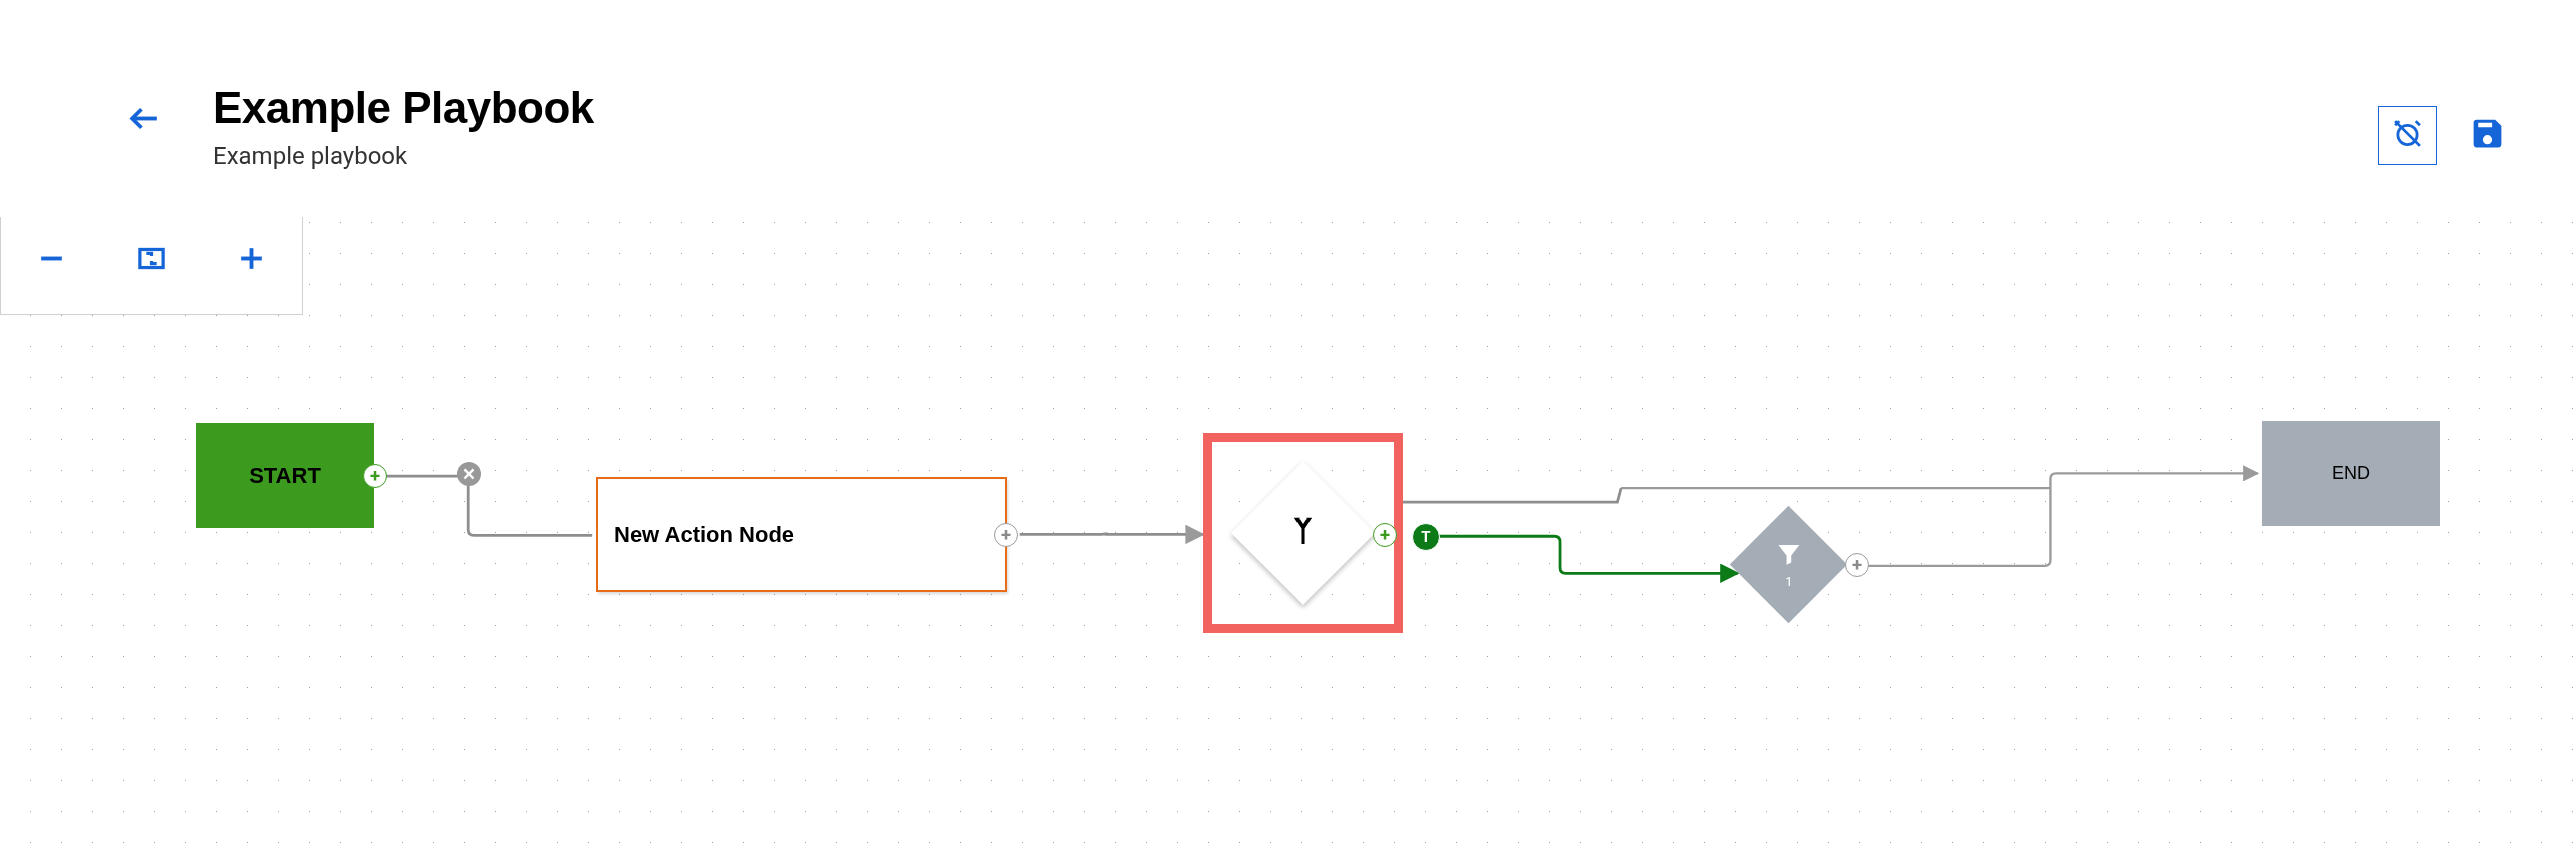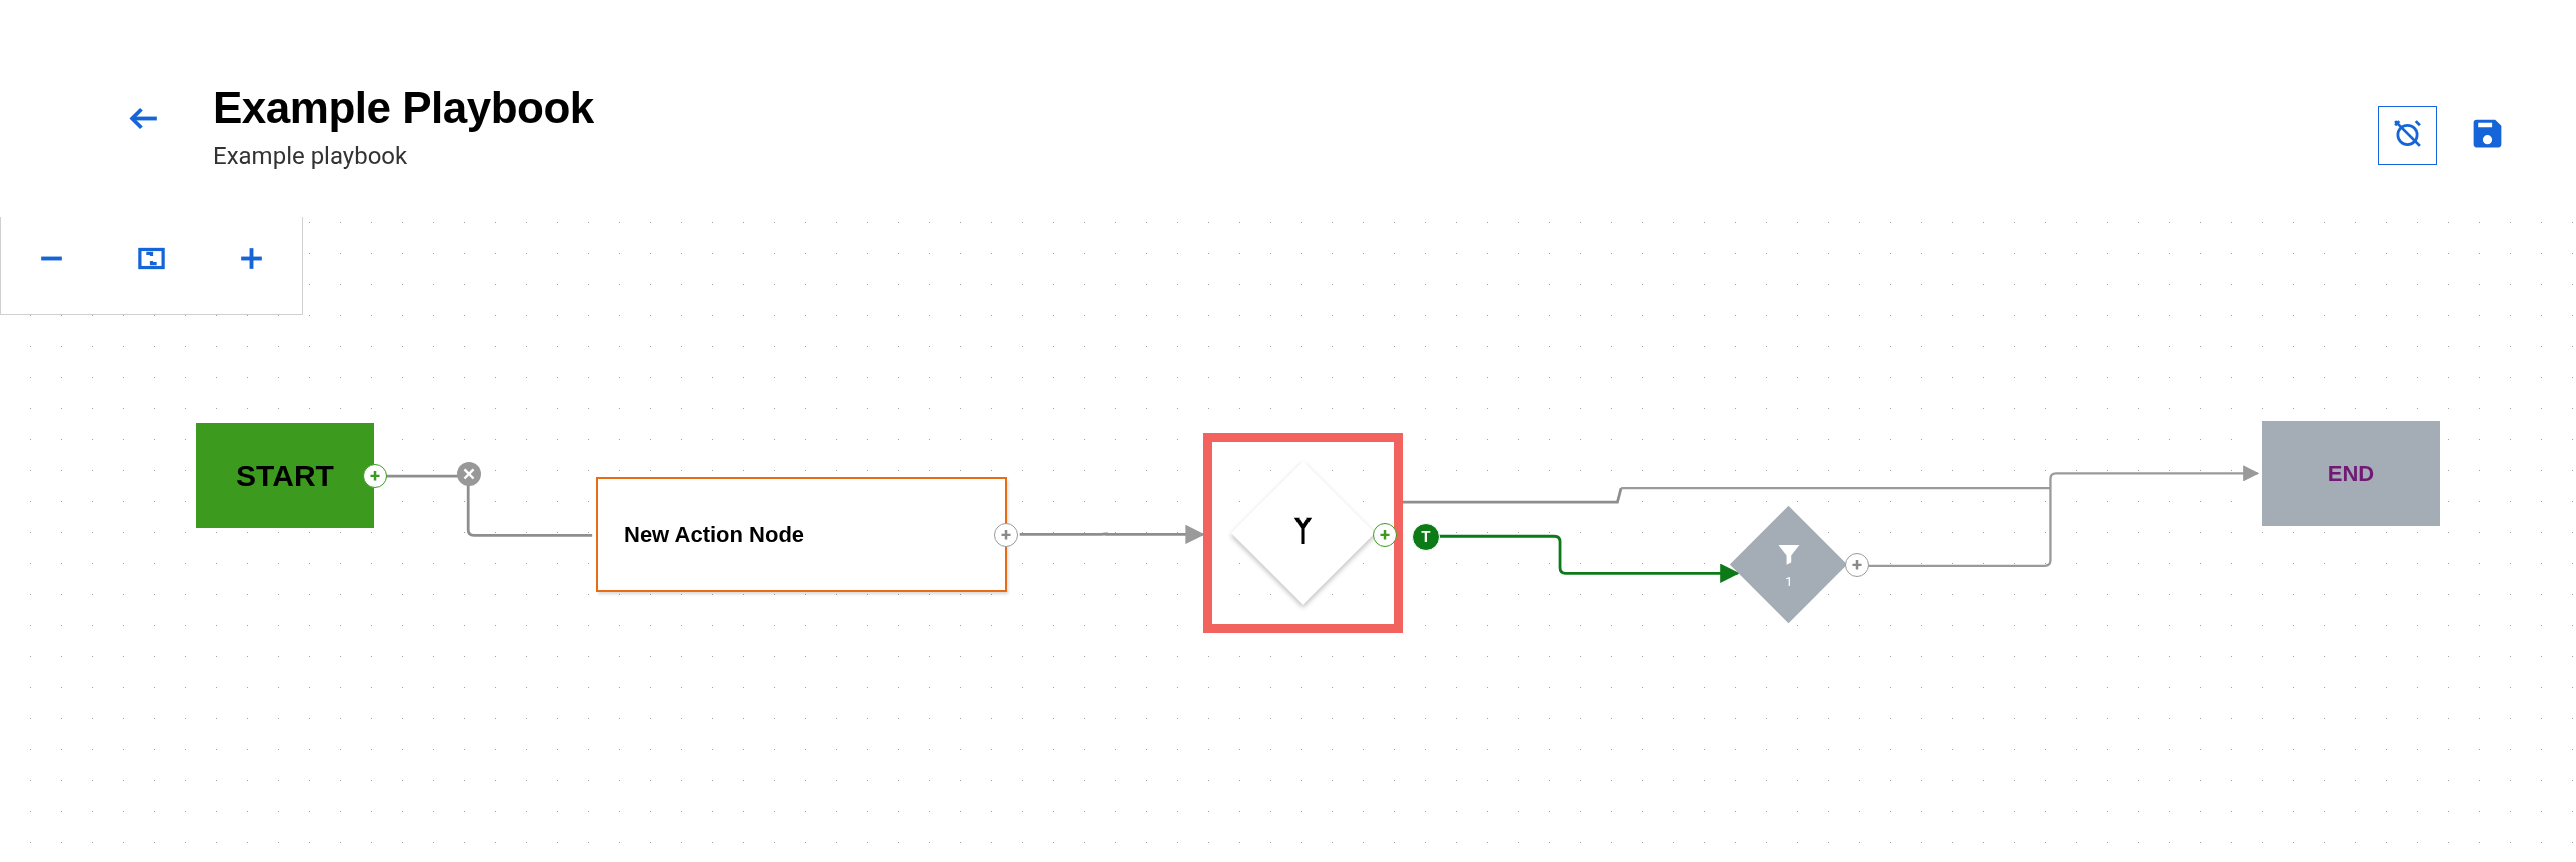--- a/index.html
+++ b/index.html
@@ -118,30 +118,30 @@
   }
 
   
   .node { position: absolute; }
 
   .start-node {
     left: 196px; top: 231px;
     width: 178px; height: 105px;
     background: #3c9b1e;
     display:flex; align-items:center; justify-content:center;
-    color: #000; font-weight: 700; font-size: 30px;
+    color: #000; font-weight: 700; font-size: 22px;
     font-family: "Arial Narrow", Arial, sans-serif;
     font-stretch: condensed;
   }
   .end-node {
     left: 2262px; top: 229px;
     width: 178px; height: 105px;
     background: #a4acb5;
     display:flex; align-items:center; justify-content:center;
-    color: #701a75; font-weight: 700; font-size: 22px;
+    color: #000000; font-weight: 400; font-size: 18px;
     font-family: "Arial Narrow", Arial, sans-serif;
     font-stretch: condensed;
   }
 
   .port {
     position: absolute;
     width: 24px; height: 24px;
     border-radius: 50%;
     display:flex; align-items:center; justify-content:center;
     font-size: 18.5px; font-weight: 700;
@@ -169,21 +169,21 @@
     font-size: 15px;
   }
 
   .action-node {
     left: 596px; top: 285px;
     width: 411px; height: 115px;
     background: #fff;
     border: 2.8px solid #e86b15;
     box-shadow: 1.9px 2.8px 2.8px rgba(0,0,0,0.15);
     display:flex; align-items:center;
-    padding-left: 26px;
+    padding-left: 16px;
     font-weight: 700; font-size: 22px;
     font-family: "Arial Narrow", Arial, sans-serif;
     font-stretch: condensed;
   }
 
   .condition-wrap {
     left: 1203px; top: 241px;
     width: 200px; height: 200px;
     border: 9.3px solid #f26360;
     display:flex; align-items:center; justify-content:center;

